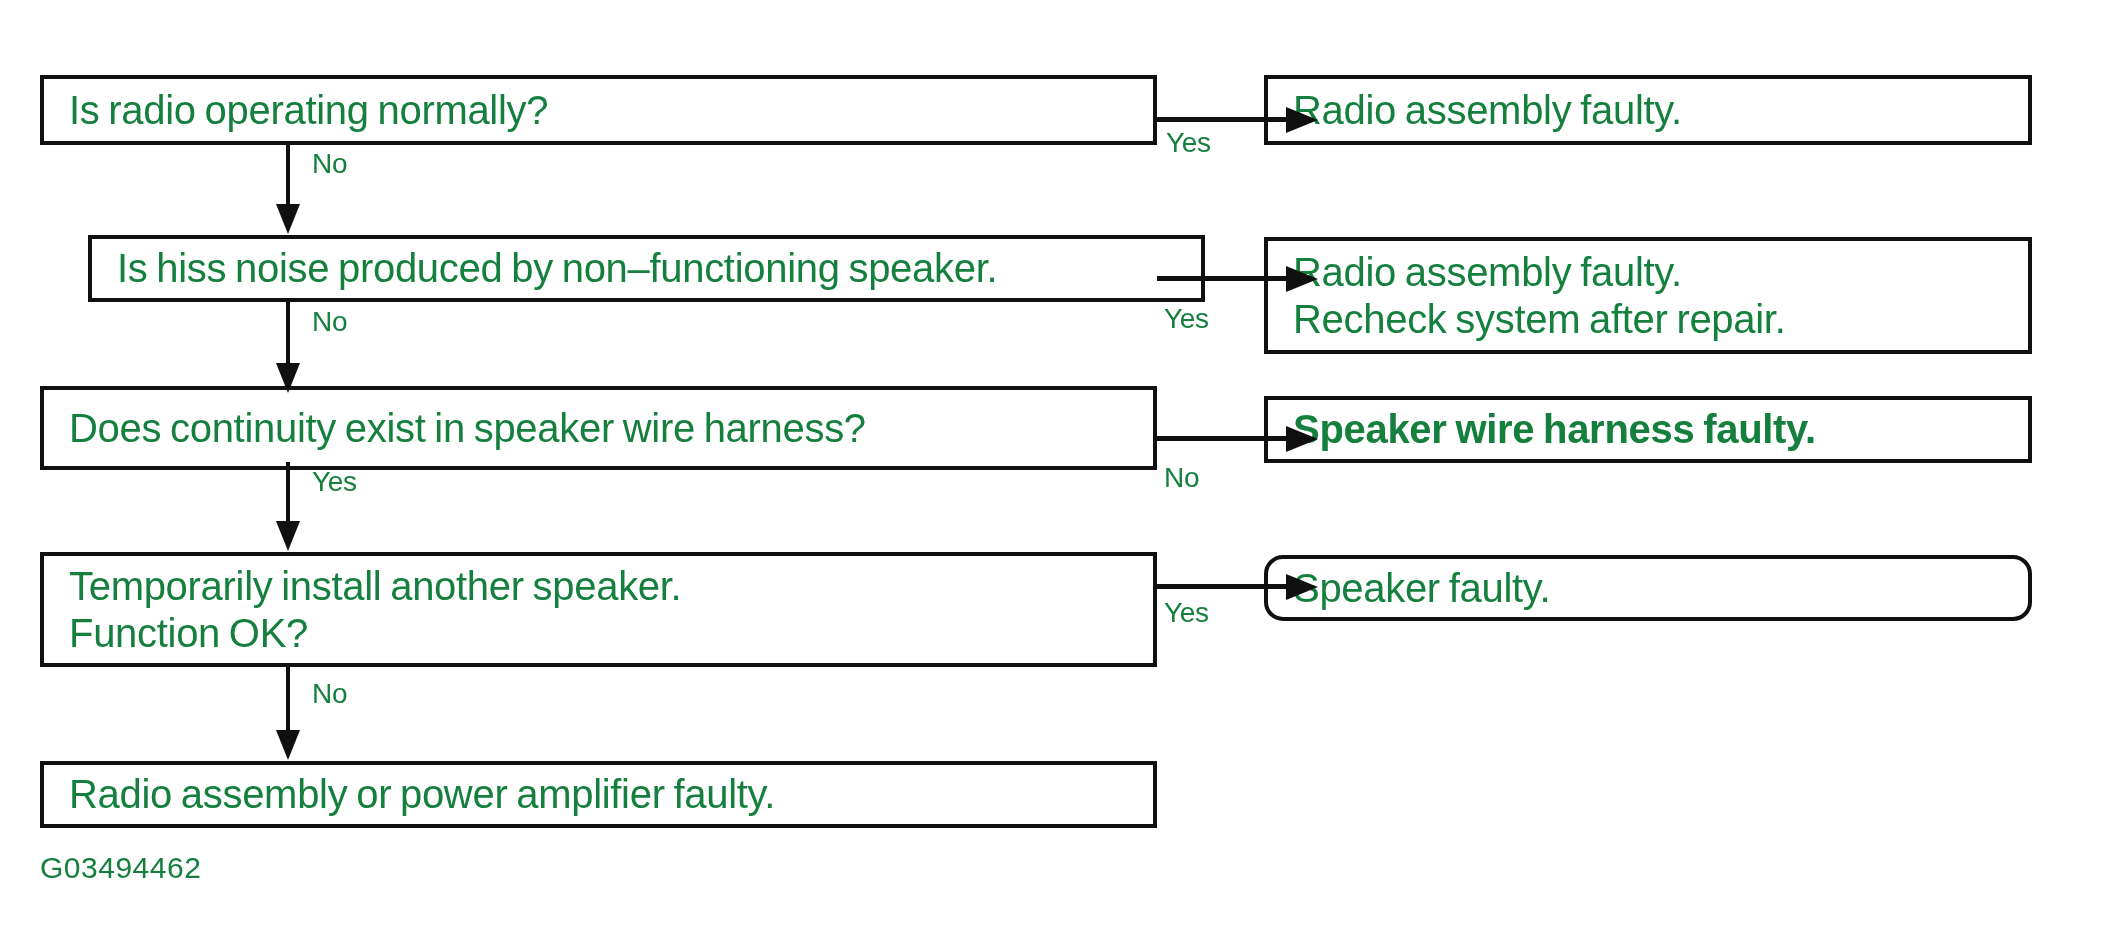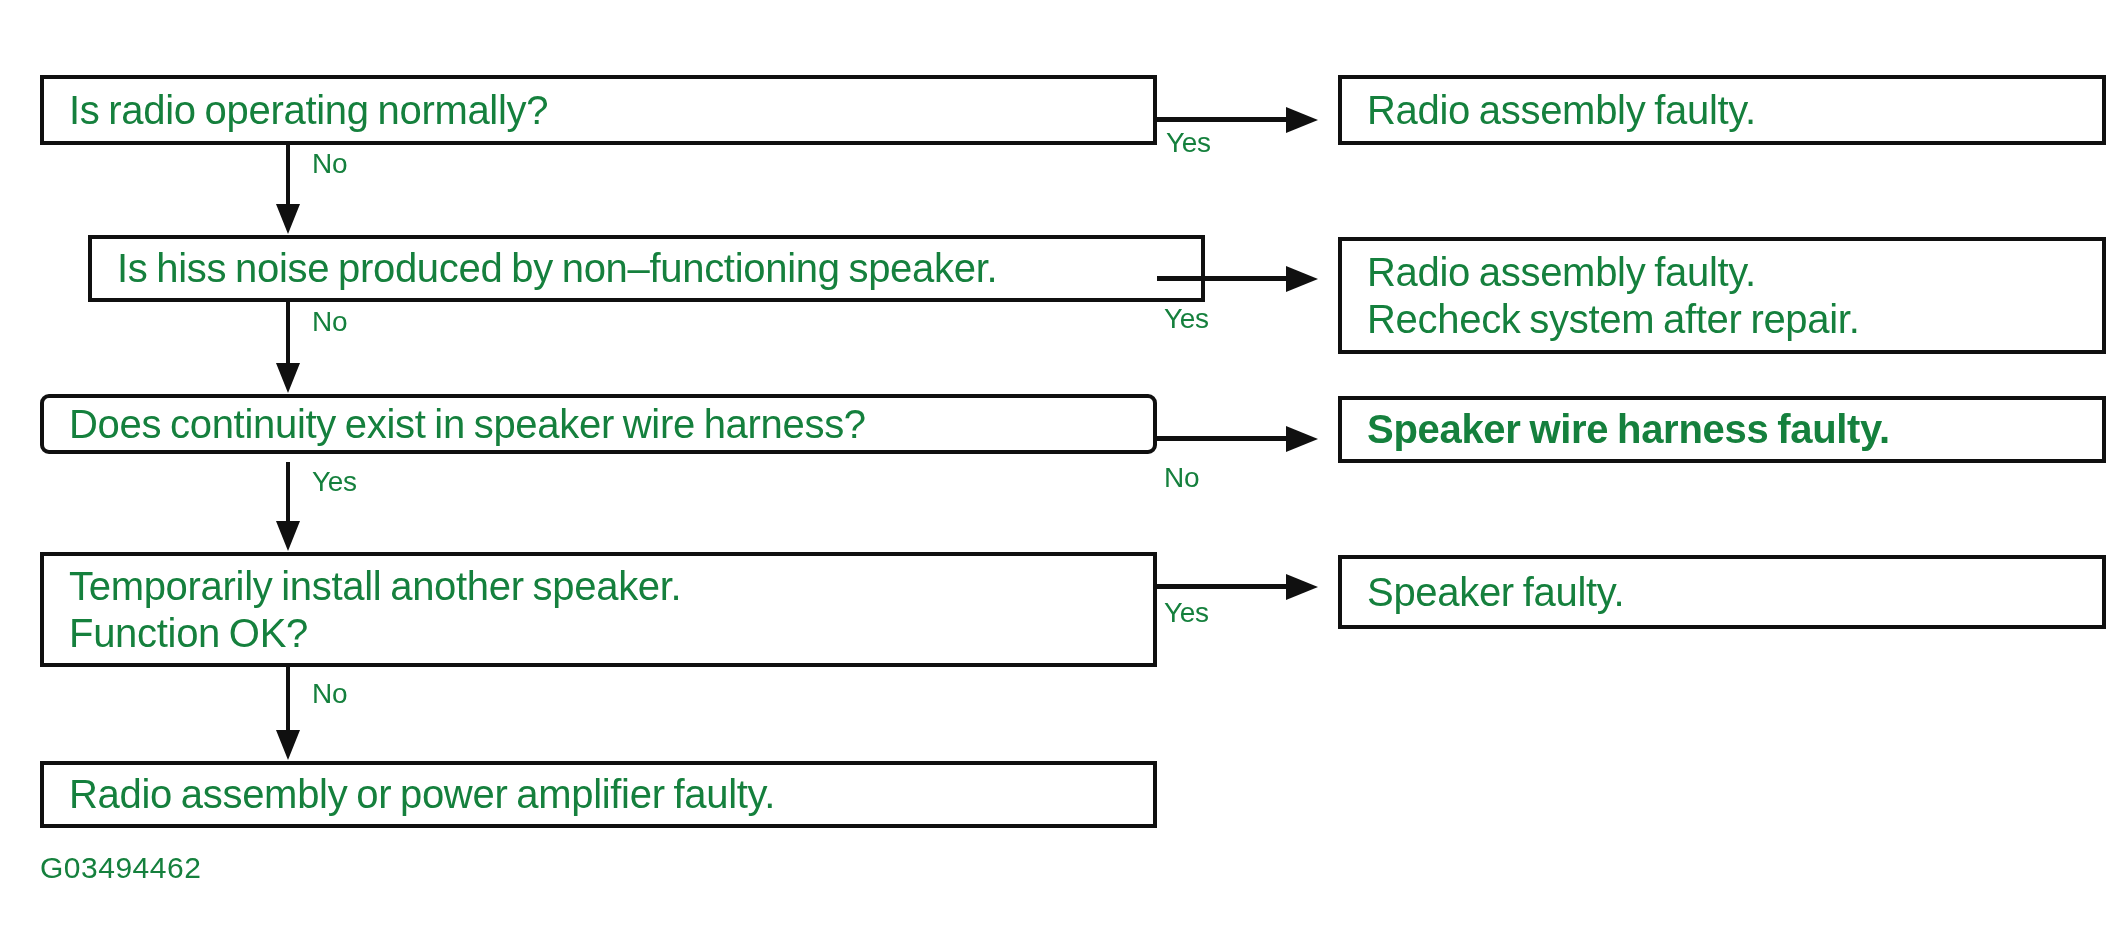--- a/index.html
+++ b/index.html
@@ -31,29 +31,29 @@
     font-size: 40px;
     line-height: 47px;
     letter-spacing: -0.3px;
     word-spacing: -2px;
     white-space: nowrap;
   }
   
   .lbox { left: 40px; width: 1117px; }
   #l1 { top: 75px;  height: 70px; }
   #l2 { top: 235px; height: 67px; margin-left: 48px; }
-  #l3 { top: 394px; height: 60px; border-radius: 9px; }
+  #l3 { top: 386px; height: 84px; }
   #l4 { top: 552px; height: 115px; }
   #l5 { top: 761px; height: 67px; }
   
-  .rbox { left: 1338px; width: 768px; }
+  .rbox { left: 1264px; width: 768px; }
   #r1 { top: 75px;  height: 70px; }
   #r2 { top: 237px; height: 117px; }
   #r3 { top: 396px; height: 67px; font-weight: bold; }
-  #r4 { top: 555px; height: 74px; }
+  #r4 { top: 555px; height: 66px; border-radius: 19px; }
 
   
   .vline {
     position: absolute;
     left: 286px;
     width: 4px;
     background: #101010;
   }
   #v1 { top: 145px; height: 62px; }
   #v2 { top: 302px; height: 64px; }

